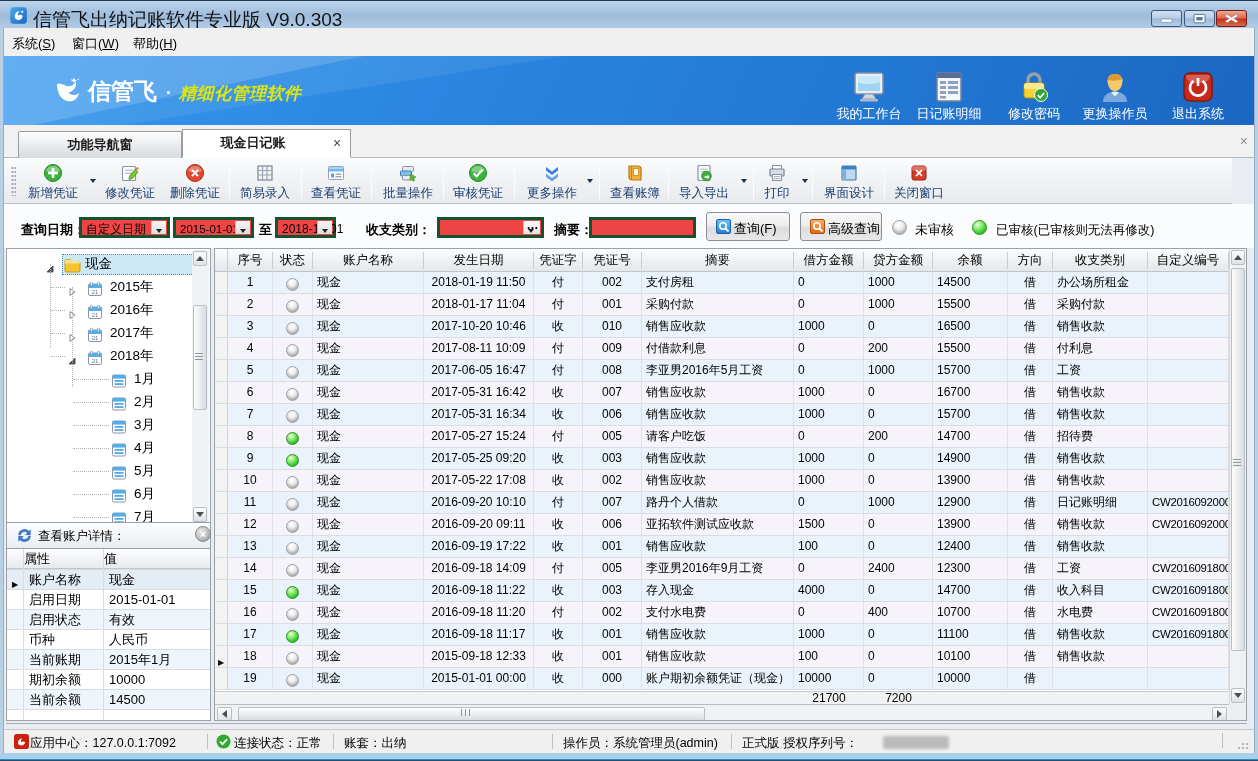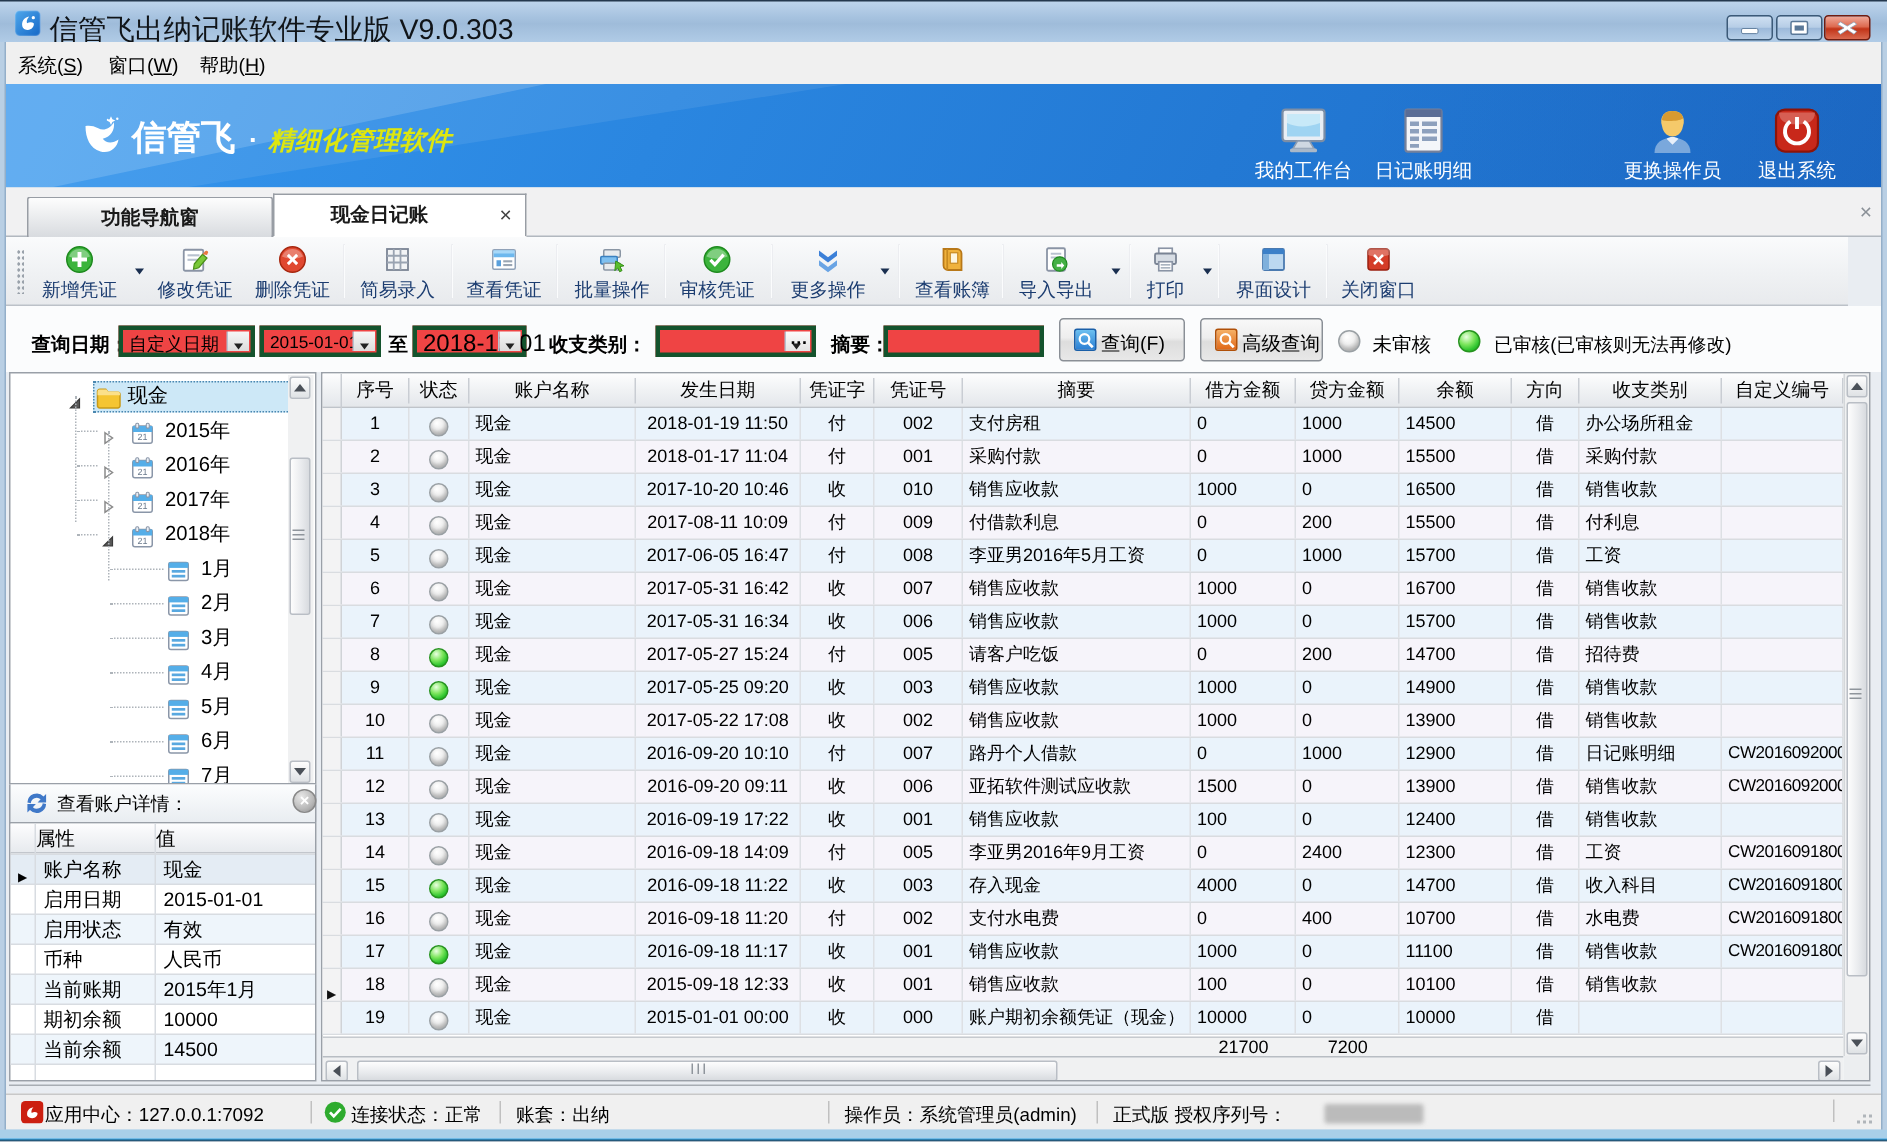--- a/index.html
+++ b/index.html
@@ -165,20 +165,32 @@
           <rect x="7" y="9" width="6" height="3" fill="#8da0bd"></rect>
           <rect x="15" y="9" width="10" height="3" fill="#8da0bd"></rect>
           <rect x="7" y="14" width="6" height="3" fill="#8da0bd"></rect>
           <rect x="15" y="14" width="10" height="3" fill="#8da0bd"></rect>
           <rect x="7" y="19" width="6" height="3" fill="#8da0bd"></rect>
           <rect x="15" y="19" width="10" height="3" fill="#8da0bd"></rect>
           <rect x="7" y="24" width="6" height="2.5" fill="#8da0bd"></rect>
         </svg>
       </span>
       <span style="display:block;margin-top:1px">日记账明细</span>
+    </div>
+<div class="bicon" style="left:985px;top:15px;width:90px">
+      <span style="display:flex;height:33px;align-items:flex-end;justify-content:center">
+        <svg class="bi" width="34" height="30" viewBox="0 0 34 30">
+          <path d="M11 12 v-4 a6 6 0 0 1 12 0 v4" fill="none" stroke="#9aa0a6" stroke-width="3.4"></path>
+          <rect x="7" y="11" width="20" height="15" rx="2.5" fill="#f0d432" stroke="#b89410" stroke-width="1"></rect>
+          <rect x="7" y="11" width="20" height="6" rx="2.5" fill="#f8e98a"></rect>
+          <circle cx="24" cy="23" r="6.5" fill="#2eab2e" stroke="#fff" stroke-width="1"></circle>
+          <path d="M20.8 23.2 l2.3 2.4 4-4.5" stroke="#fff" stroke-width="1.8" fill="none"></path>
+        </svg>
+      </span>
+      <span style="display:block;margin-top:1px">修改密码</span>
     </div>
 <div class="bicon" style="left:1066px;top:15px;width:90px">
       <span style="display:flex;height:33px;align-items:flex-end;justify-content:center">
         <svg class="bi" width="32" height="30" viewBox="0 0 32 30">
           <path d="M16 2 c5 0 8 3 7.5 8 l-1 4 c-1 3-3.5 5-6.5 5 s-5.5-2-6.5-5 l-1-4 C8 5 11 2 16 2 Z" fill="#f5c96a"></path>
           <path d="M9 8 c2 1 11 1 14 -1 c0-3-3-5-7-5 s-7 2-7 6 Z" fill="#d89a30"></path>
           <path d="M4 30 c0-7 5-10 12-10 s12 3 12 10 Z" fill="#7aa8dc"></path>
           <path d="M12 20.5 l4 4 4-4 c-2-1.5-6-1.5-8 0 Z" fill="#e8f0fa"></path>
         </svg>
       </span>
@@ -299,21 +311,21 @@
 <div class="tsep" style="left:808px"></div>
 <div class="tsep" style="left:880px"></div>
 </div>
 
 <div id="qbg"></div>
 <div id="querybar">
  <span class="lab" style="left:17px">查询日期：</span>
  <div class="combo" style="left:75px;width:91px">自定义日期<div class="cb"></div></div>
  <div class="combo" style="left:169px;width:81px;font-size:11.5px">2015-01-01<div class="cb"></div></div>
  <span class="lab" style="left:255px">至</span>
- <div class="combo" style="left:271px;width:76px;font-size:16px">2018-12-01<div class="cb"></div></div>
+ <div class="combo" style="left:271px;width:61px;font-size:12px">2018-12-01<div class="cb"></div></div>
  <span class="lab" style="left:362px">收支类别：</span>
  <div class="combo" style="left:433px;width:107px">
       <div class="cb" style="width:17px;background:linear-gradient(180deg,#fcfcfc,#e4e4e4)">
         <span style="position:absolute;left:2.5px;top:-5px;font-size:12px;color:#000;font-weight:bold">…</span>
       </div>
     </div>
  <span class="lab" style="left:550px">摘要：</span>
  <div class="combo" style="left:585px;width:107px"></div>
  <div class="qbtn" style="left:702px;width:84px">
       <div class="qic" style="background:linear-gradient(180deg,#6cc0f0,#2a7fd4);border:1px solid #1a5fa8"><svg width="14" height="14">

